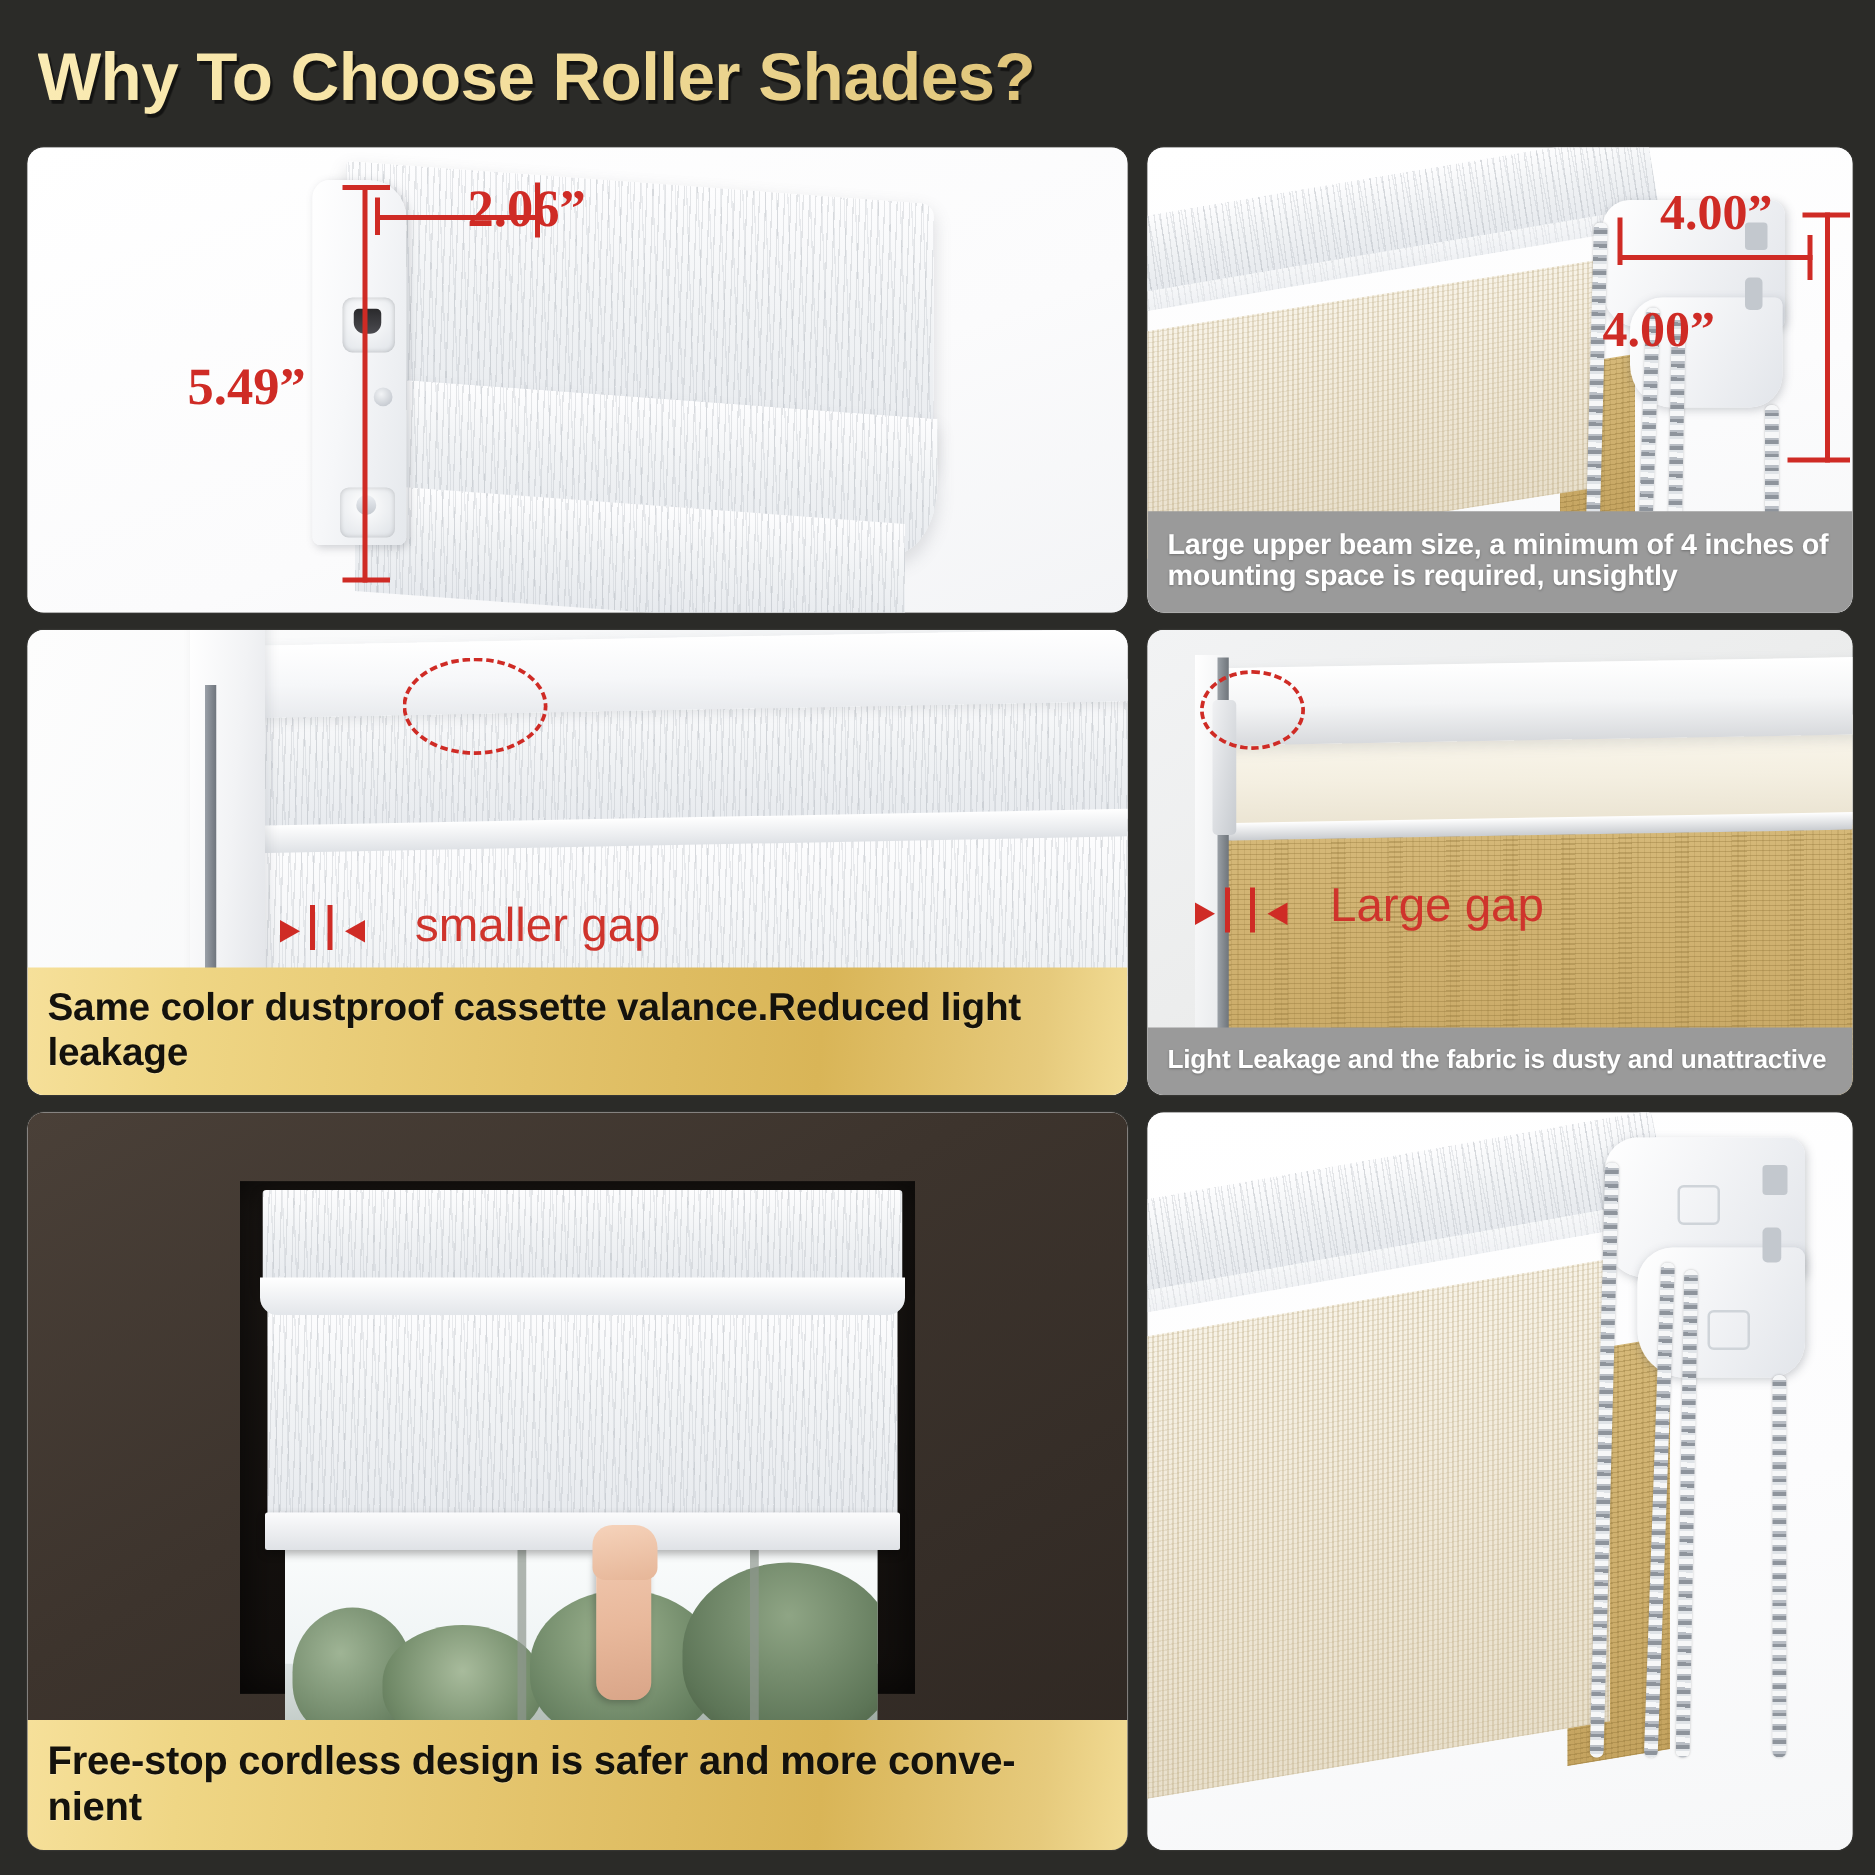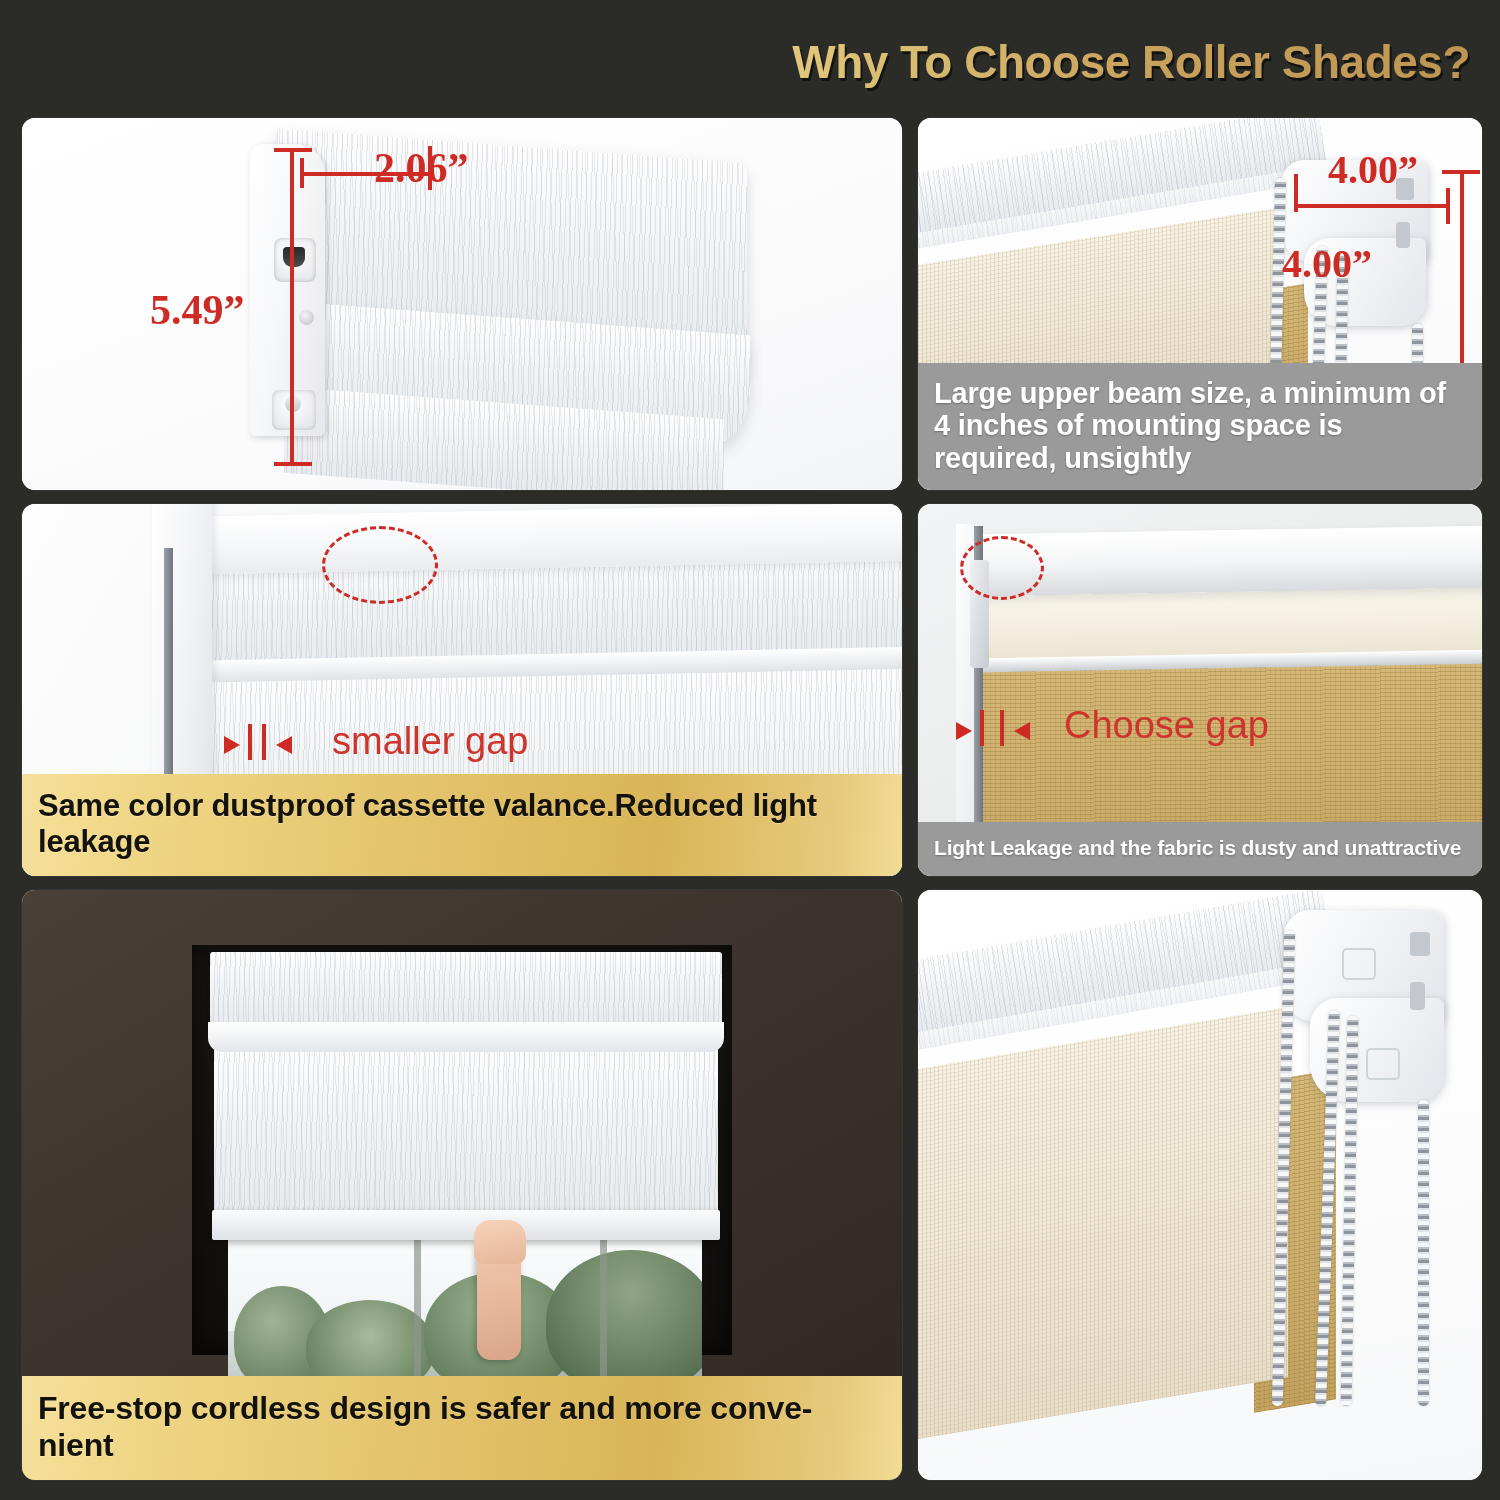--- a/index.html
+++ b/index.html
@@ -7,28 +7,27 @@
     width:1500px;height:1500px;
     background:#2b2b28;
     font-family:"Liberation Sans", sans-serif;
     overflow:hidden;
   }
   .page{position:relative;width:1500px;height:1500px;background:#2b2b28;}
 
   
   .title-wrap{position:absolute;left:30px;top:18px;width:1440px;height:88px;}
   .title{
-    margin:0;font-size:46px;font-weight:bold;letter-spacing:-0.5px;
+    margin:0;font-size:54px;font-weight:bold;letter-spacing:-0.5px;
     line-height:88px;white-space:nowrap;
     background:linear-gradient(100deg,#FAEBB4 0%,#F6E2A2 22%,#E2C87D 52%,#C8A15C 78%,#BD9550 100%);
     -webkit-background-clip:text;background-clip:text;
     color:transparent;-webkit-text-fill-color:transparent;
     text-shadow:none;
     filter:drop-shadow(2px 3px 0 rgba(0,0,0,.55));
-    text-align:right;
   }
 
   
   .grid{position:absolute;left:22px;top:118px;width:1460px;height:1362px;}
   .row{display:flex;gap:16px;}
   .row.r1{height:372px;}
   .row.r2{height:372px;}
   .row.r3{height:590px;}
   .row + .row{margin-top:14px;}
   .col-l{width:880px;}
@@ -50,21 +49,21 @@
     box-sizing:border-box;z-index:40;
   }
   .caption.gold{
     background:linear-gradient(95deg,#F6E09A 0%,#EFD685 14%,#E3C36B 46%,#D9B557 72%,#E6CA7C 92%,#F2DC95 100%);
     color:#14120c;
     font-size:31px;line-height:1.16;
     text-shadow:0 1px 0 rgba(255,255,255,.25);
   }
   .caption.gray{
     background:#9a9a9a;color:#ffffff;
-    font-size:29px;line-height:1.12;
+    font-size:23px;line-height:1.12;
     text-shadow:0 1px 2px rgba(0,0,0,.28);
   }
   .caption.gold.big{font-size:32px;}
   .caption.gray.small{font-size:21px;}
 
   
   .white-fabric{
     background:
       repeating-linear-gradient(92deg, rgba(175,180,186,.32) 0 1px, rgba(255,255,255,0) 1px 5px),
       repeating-linear-gradient(88deg, rgba(150,158,168,.18) 0 1px, rgba(255,255,255,0) 1px 9px),
@@ -392,21 +391,21 @@
             <div class="p4-frame"></div>
             <div class="p4-gapbar"></div>
             <div class="p4-clip"></div>
 
             <div class="dashcircle" style="left:42px;top:32px;width:78px;height:58px;"></div>
 
             <div class="arrow-r" style="left:38px;top:218px;"></div>
             <div class="dimline" style="left:62px;top:206px;width:4px;height:36px;"></div>
             <div class="dimline" style="left:82px;top:206px;width:4px;height:36px;"></div>
             <div class="arrow-l" style="left:96px;top:218px;"></div>
-            <div class="gaptxt" style="left:146px;top:200px;font-size:38px;">Choose gap</div>
+            <div class="gaptxt" style="left:146px;top:200px;font-size:38px;">Large gap</div>
           </div>
 
           <div class="caption gray small">Light Leakage and the fabric is dusty and unattractive</div>
         </div>
       </div>
     </div>
 
     <div class="row r3">
 
       <div class="col-l">

